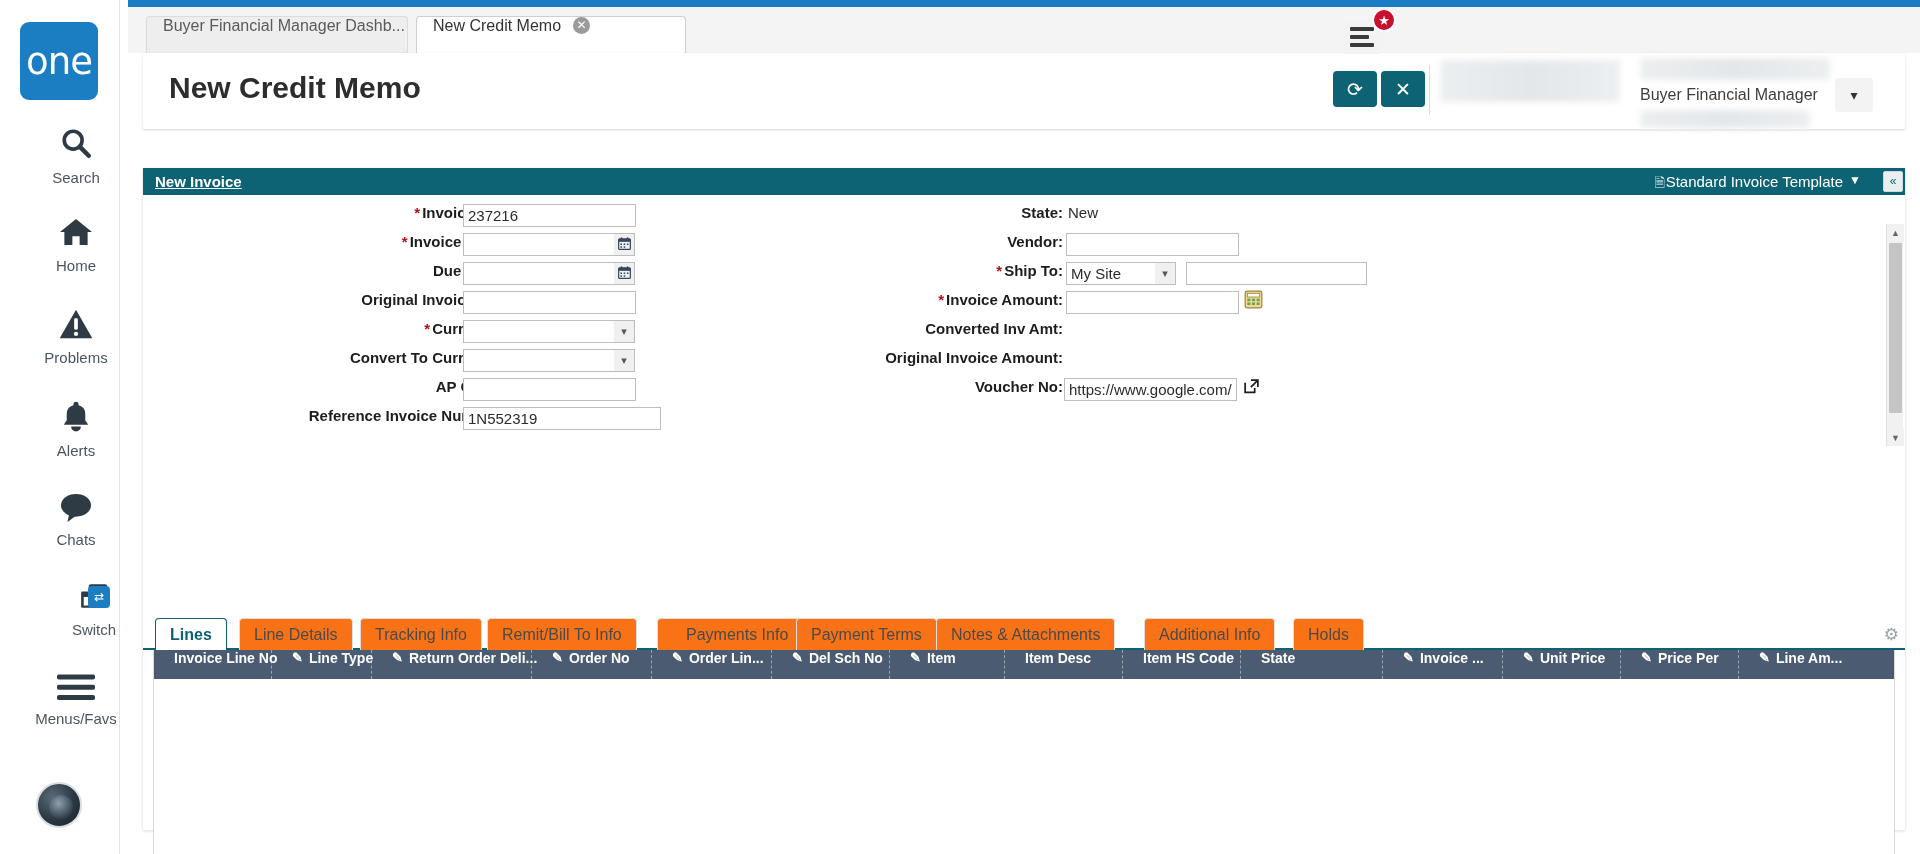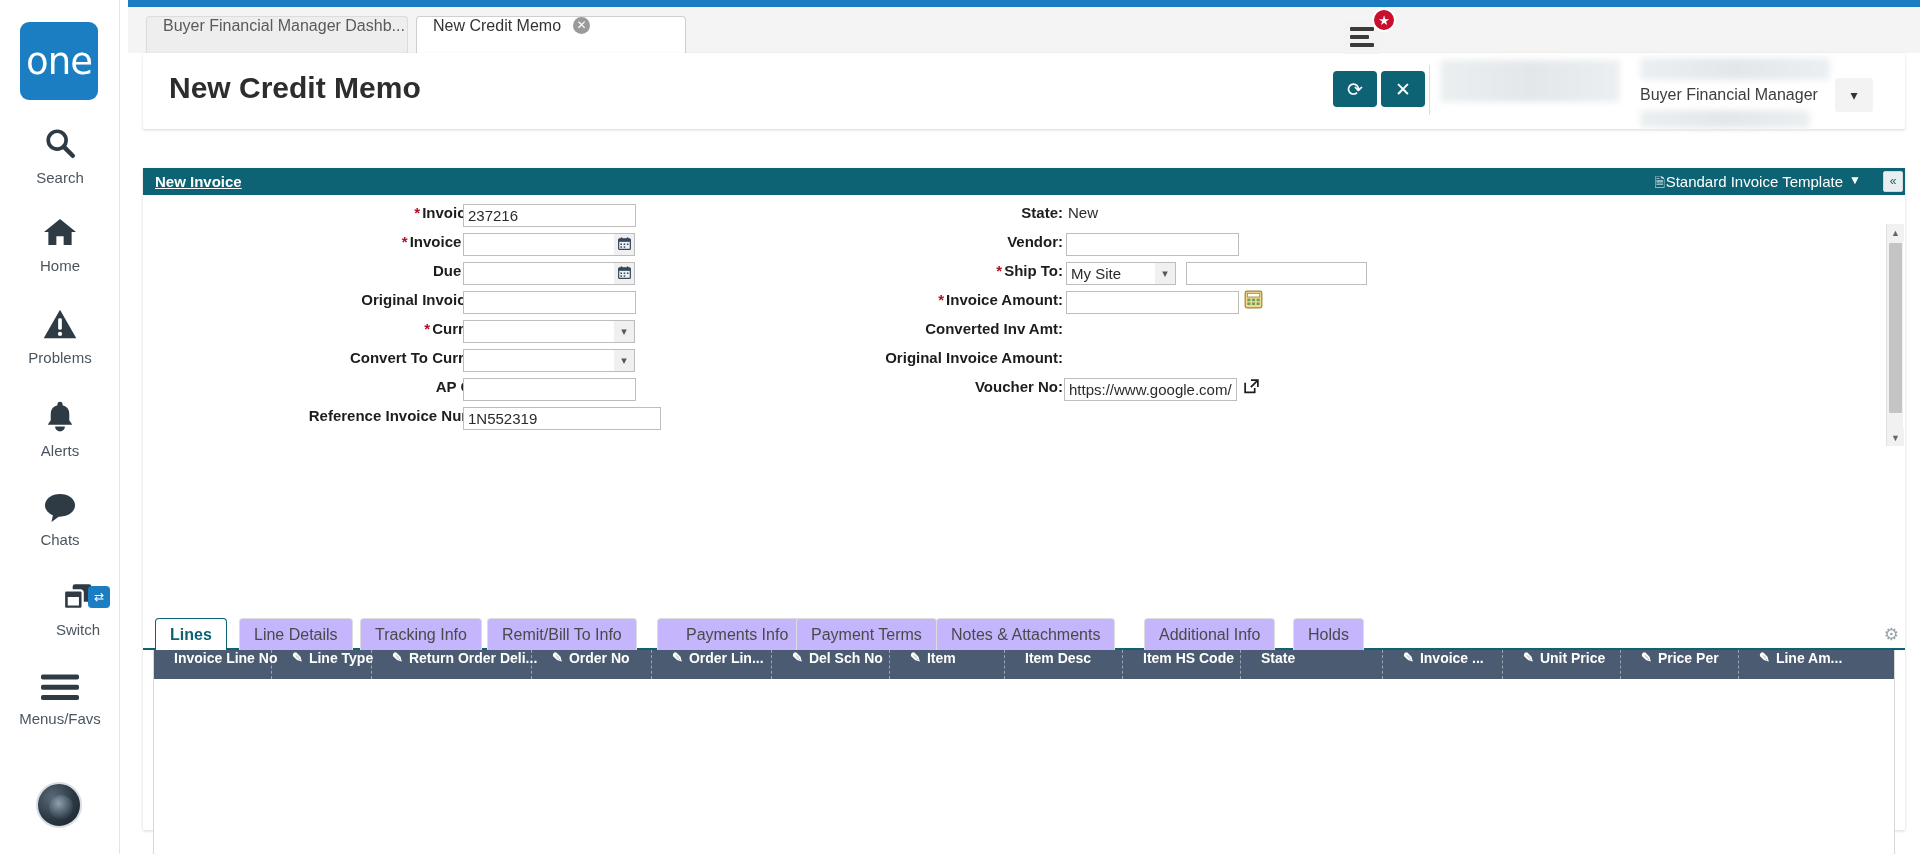--- a/index.html
+++ b/index.html
@@ -22,21 +22,21 @@
   }
   .brand-logo {
     position: absolute; left: 20px; top: 22px;
     width: 78px; height: 78px;
     background: #1b7ec2; border-radius: 9px;
     display: flex; align-items: center; justify-content: center;
     color: #fff; font-size: 37px; font-weight: 400;
     letter-spacing: -1px; font-family: "DejaVu Sans", sans-serif;
   }
   .rail-item {
-    position: absolute; left: 0; width: 120px;
+    position: absolute; left: 16px; width: 120px;
     display: flex; flex-direction: column; align-items: center;
     cursor: pointer; user-select: none;
   }
   .rail-ico { color: #2e3a44; line-height: 1; }
   .rail-lbl {
     margin-top: 6px; font-size: 15px; color: #4b5560;
     font-family: "Liberation Sans", sans-serif;
   }
   .switch-badge {
     position: absolute; left: 88px; top: 586px;
@@ -221,21 +221,21 @@
   }
 
   
   #inner-tabs {
     position: absolute; left: 0; top: 450px;
     width: 1762px; height: 32px;
     border-bottom: 2px solid #0d6273;
   }
   .itab {
     position: absolute; top: 0; height: 32px;
-    background: #c4b5fd; border: 1px solid #dddddd; border-bottom: none;
+    background: #f97316; border: 1px solid #dddddd; border-bottom: none;
     border-radius: 4px 4px 0 0;
     display:flex; align-items:center; padding: 0 14px;
     font-size: 16px; color: #4a4a4a; cursor: pointer; white-space:nowrap;
   }
   .itab.active {
     background:#ffffff; color:#0d6273; font-weight: bold;
     border-color:#0d6273 #0d6273 #ffffff; border-bottom: 2px solid #ffffff;
     height: 34px;
   }
   #tabs-gear {

